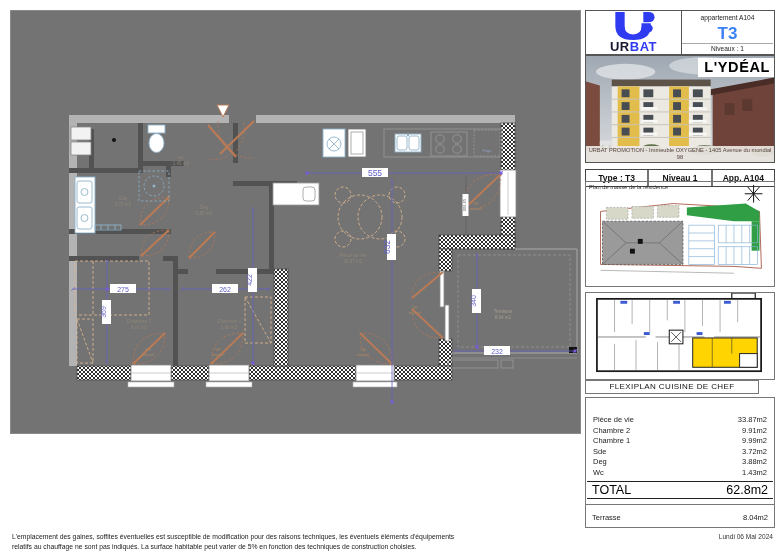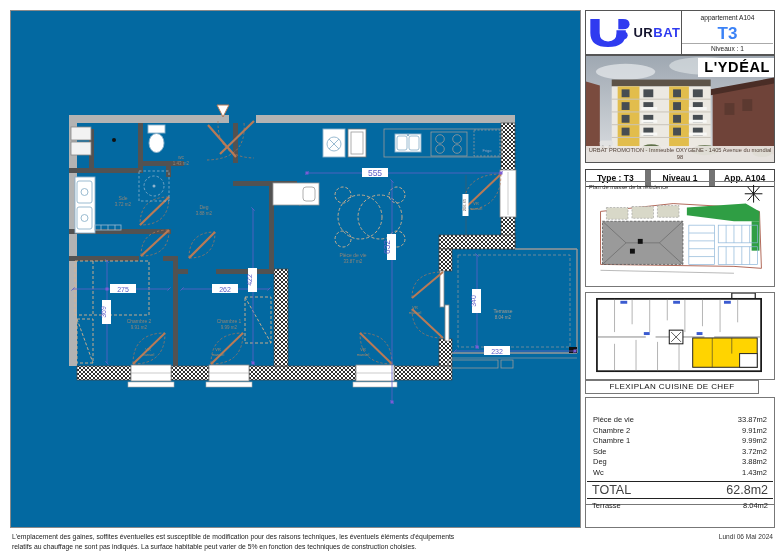--- a/index.html
+++ b/index.html
@@ -1,43 +1,43 @@
 <!DOCTYPE html>
 <html><head>
 <meta charset="utf-8">
 <style>
   html,body{margin:0;padding:0;background:#e9e9e9;}
   .page{position:relative;width:780px;height:551px;background:#ffffff;font-family:"Liberation Sans",sans-serif;overflow:hidden;}
   .abs{position:absolute;}
   
-  .plan-frame{left:10px;top:10px;width:571px;height:518px;border:1px solid #8a8a8a;box-sizing:border-box;background:#0369a1;}
+  .plan-frame{left:10px;top:10px;width:571px;height:424px;border:1px solid #8a8a8a;box-sizing:border-box;background:#737373;}
   .scale-strip{position:absolute;left:0;right:0;bottom:0;height:17px;border-top:1px solid #8a8a8a;font-size:8px;color:#111;line-height:16px;padding-left:4px;}
   .disclaimer{left:12px;top:532px;width:566px;font-size:6.8px;line-height:1.45;color:#222;}
   
-  .logo-box{left:585px;top:10px;width:97px;height:45px;border:1px solid #555;box-sizing:border-box;display:flex;flex-direction:row;align-items:center;justify-content:center;gap:1px;}
+  .logo-box{left:585px;top:10px;width:97px;height:45px;border:1px solid #555;box-sizing:border-box;display:flex;flex-direction:column;align-items:center;justify-content:center;gap:1px;}
   .brand-text{font-size:13px;font-weight:bold;letter-spacing:.5px;line-height:12px;}
   .brand-text .p1{color:#15152e;} .brand-text .p2{color:#2f3bf0;}
   .info-box{left:681px;top:10px;width:94px;height:45px;border:1px solid #555;border-left:none;box-sizing:border-box;text-align:center;display:flex;flex-direction:column;}
   .info-box .l1{font-size:6.6px;color:#222;padding-top:3px;height:10px;}
   .info-box .l2{font-size:17px;font-weight:bold;color:#3b82f6;height:19px;line-height:19px;}
   .info-box .l3{font-size:6.6px;color:#222;border-top:1px solid #aaa;margin:0 1px;line-height:10px;}
   .photo-box{left:585px;top:55px;width:190px;height:108px;border:1px solid #555;box-sizing:border-box;overflow:hidden;}
   .project-title{position:absolute;top:2px;right:0;background:#fff;color:#000;font-size:14.5px;font-weight:bold;letter-spacing:.6px;padding:1px 4px 2px 6px;text-align:right;}
   .address-strip{position:absolute;left:0;right:0;bottom:0;height:15px;background:rgba(238,234,229,.9);text-align:center;font-size:5.7px;line-height:7px;color:#54433a;padding-top:1px;}
   .type-table{left:585px;top:169px;width:190px;height:18px;border:1px solid #444;box-sizing:border-box;display:flex;}
-  .type-table .cell{flex:1;border-left:6px solid #737373;font-size:8.5px;font-weight:bold;color:#111;text-align:center;line-height:16px;}
+  .type-table .cell{flex:1;border-left:2px solid #737373;font-size:8.5px;font-weight:bold;color:#111;text-align:center;line-height:16px;}
   .type-table .cell:first-child{border-left:none;}
   .siteplan-box{left:585px;top:181px;width:190px;height:106px;border:1px solid #777;box-sizing:border-box;}
   .siteplan-caption{position:absolute;left:3px;top:2px;font-size:5.8px;color:#333;}
   .key-box{left:585px;top:292px;width:190px;height:88px;border:1px solid #777;box-sizing:border-box;background:#fff;}
   .flexiplan-strip{left:585px;top:380px;width:174px;height:14px;border:1px solid #777;box-sizing:border-box;text-align:center;font-size:8px;letter-spacing:.4px;color:#111;line-height:12px;}
   .areas-box{left:585px;top:397px;width:190px;height:108px;border:1px solid #777;box-sizing:border-box;background:#fff;}
   .areas-rows{padding:17px 7px 0 7px;}
   .area-row{display:flex;justify-content:space-between;font-size:7.5px;line-height:10.5px;color:#222;}
-  .total-row{display:flex;justify-content:space-between;align-items:center;border-top:1.5px solid #222;border-bottom:1.5px solid #222;margin:3px 1px 0 1px;padding:1px 5px;font-size:12.5px;color:#404040;}
+  .total-row{display:flex;justify-content:space-between;align-items:center;border-top:1.5px solid #222;border-bottom:1.5px solid #222;margin:3px 1px 12px 1px;padding:1px 5px;font-size:12.5px;color:#000000;}
   .terrace-row{display:flex;justify-content:space-between;font-size:7.5px;color:#222;padding:2px 6px 0 6px;}
   .empty-box{left:585px;top:505px;width:190px;height:23px;border:1px solid #777;border-top:none;box-sizing:border-box;}
   .date-line{left:585px;top:533px;width:190px;text-align:right;font-size:6.6px;color:#333;padding-right:2px;box-sizing:border-box;}
 </style>
 </head>
 <body>
 
 <div class="page">
 
   <div class="abs plan-frame">

